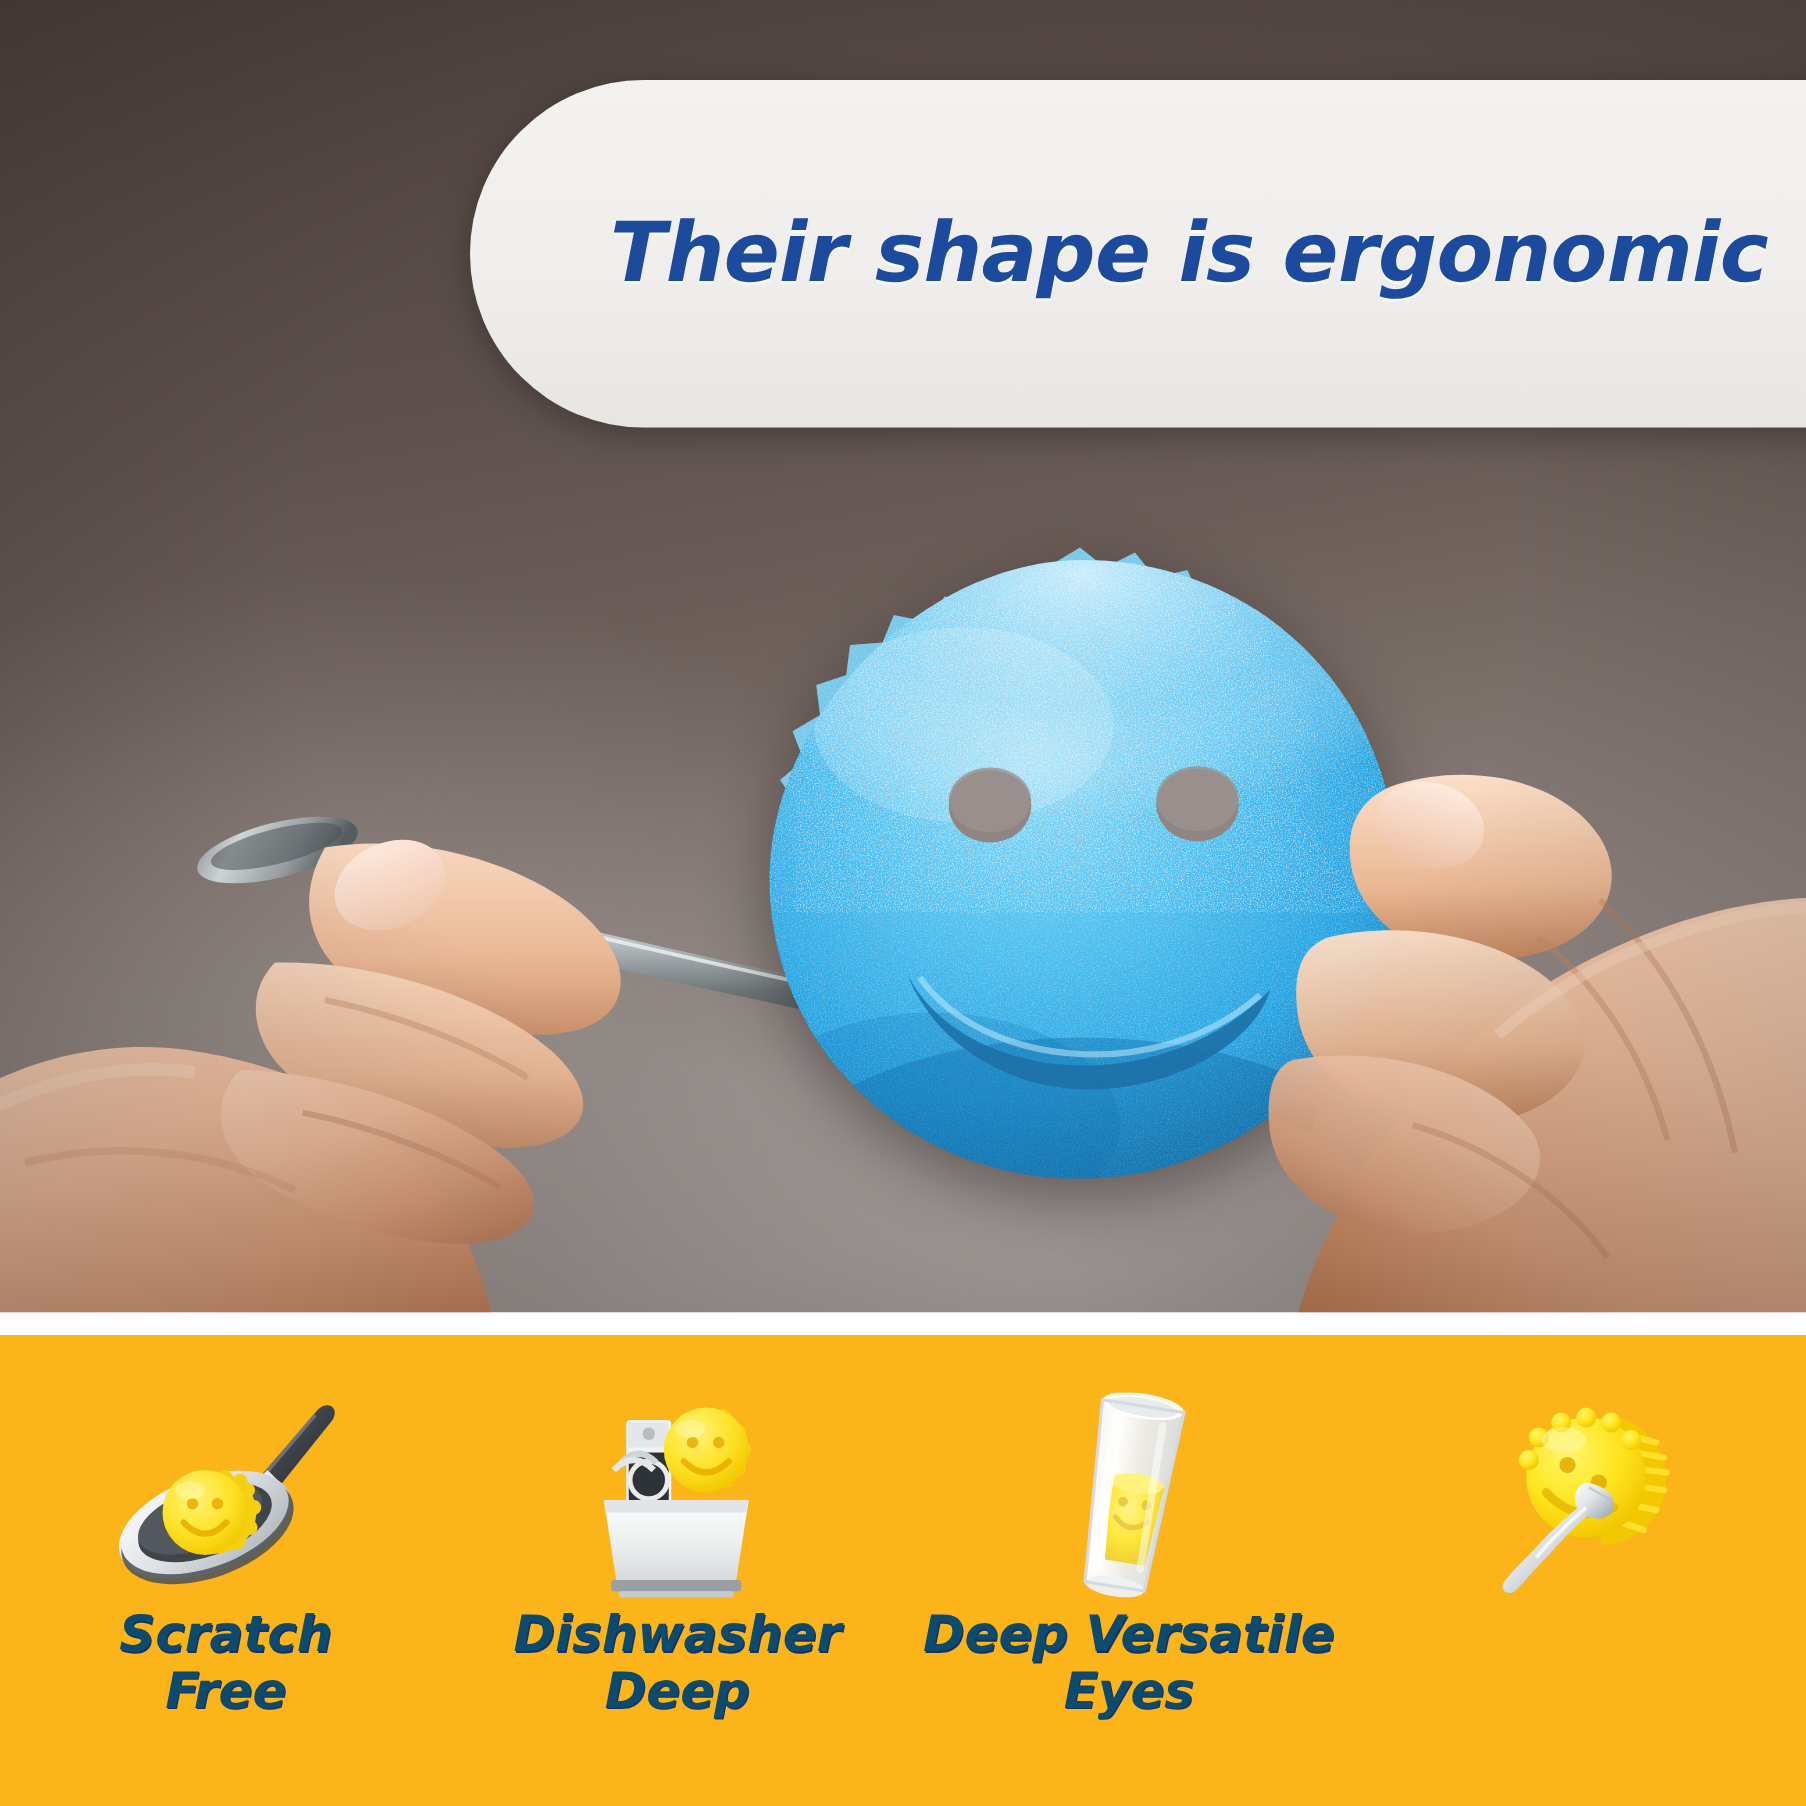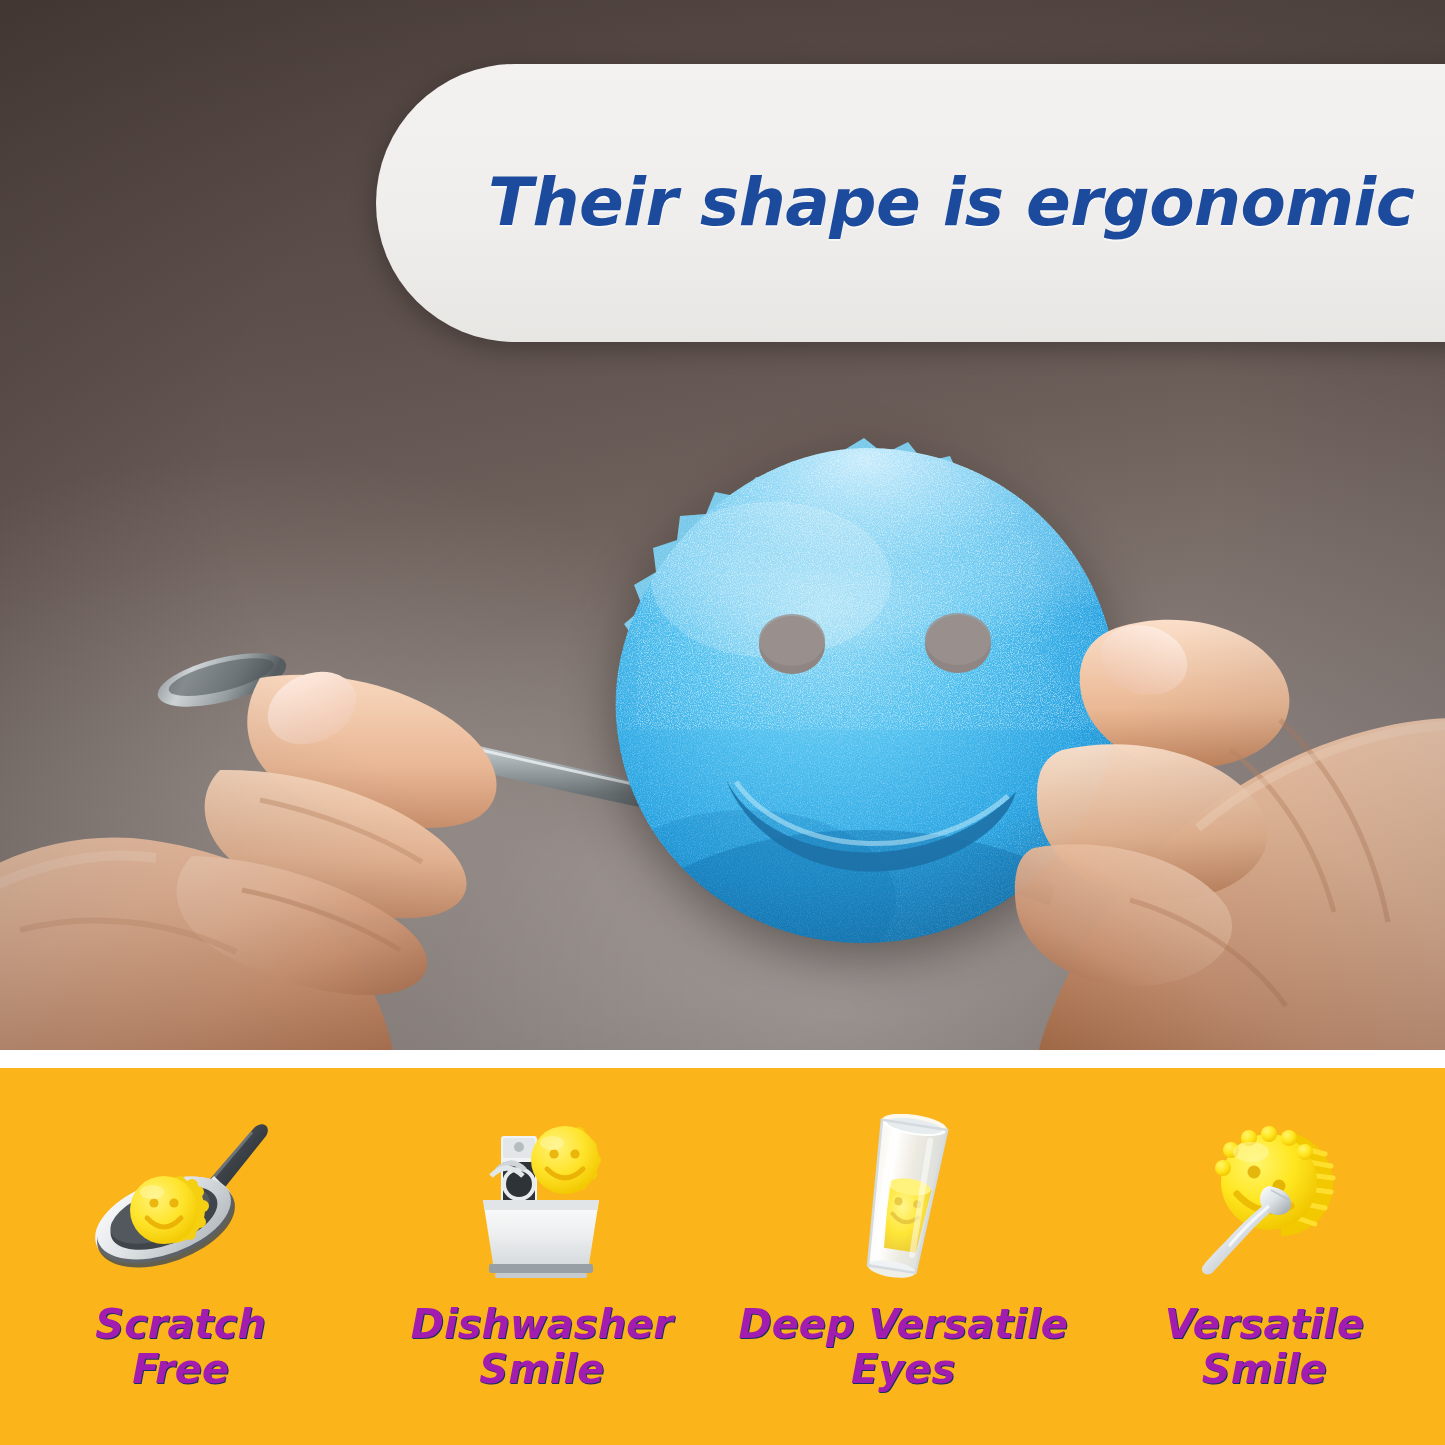--- a/index.html
+++ b/index.html
@@ -66,25 +66,25 @@
     background:#fbb419;
     display:grid; grid-template-columns:repeat(4,1fr);
   }
   .feature {
     display:flex; flex-direction:column; align-items:center;
     padding-top:46px;
   }
   .feature-icon { width:190px; height:168px; display:block; }
   .feature-icon svg { width:100%; height:100%; display:block; }
   .feature-label {
-    margin-top:20px; text-align:center;
+    margin-top:4px; text-align:center;
     font-family:"DejaVu Sans", sans-serif;
     font-weight:bold; font-style:italic;
     font-size:40px; line-height:1.12;
-    color:#a21caf;
+    color:#0c4a6e;
     text-shadow:1px 1px 0 #16305f;
     white-space:pre-line;
   }
 </style>
 </head>
 <body>
 
 <div class="page">
 
   <div class="photo">
@@ -399,21 +399,21 @@
             </g>
             <circle cx="32" cy="32" r="34" fill="url(#spgY2)"></circle>
             <circle cx="21" cy="26" r="4.6" fill="#e8ab00" opacity="0.85"></circle>
             <circle cx="42" cy="26" r="4.6" fill="#e8ab00" opacity="0.85"></circle>
             <path d="M14 41 Q 32 59, 50 41" stroke="#e8ab00" stroke-width="5" fill="none" stroke-linecap="round" opacity="0.85"></path>
             <ellipse cx="19" cy="15" rx="12" ry="7" fill="#fff8a8" opacity="0.55"></ellipse>
           </g>
         </svg>
       </span>
       <div class="feature-label">Dishwasher
-Smile</div>
+Deep</div>
     </div>
 
     <div class="feature">
       <span class="feature-icon">
         <svg viewBox="0 0 190 168" xmlns="http://www.w3.org/2000/svg">
           <defs>
             <linearGradient id="glassG" x1="0" y1="0" x2="1" y2="0">
               <stop offset="0%" stop-color="#f7f9fa" stop-opacity="0.95"></stop>
               <stop offset="28%" stop-color="#ffffff" stop-opacity="0.98"></stop>
               <stop offset="58%" stop-color="#e6ebee" stop-opacity="0.9"></stop>
@@ -506,18 +506,16 @@
                      C 30 158, 38 164, 44 158 C 50 152, 60 140, 70 130
                      C 86 112, 100 98, 110 92 Z" fill="url(#forkG)"></path>
 
             <path d="M100 72 C 114 74, 124 82, 122 92 C 120 102, 106 104, 96 96
                      C 88 90, 90 74, 100 72 Z" fill="url(#forkG)"></path>
             <path d="M102 76 L 120 86" stroke="#b6bec3" stroke-width="2" opacity="0.7"></path>
             <path d="M60 132 C 70 120, 88 102, 100 92" stroke="#ffffff" stroke-width="3" fill="none" opacity="0.75"></path>
           </g>
         </svg>
       </span>
-      <div class="feature-label">Versatile
-Smile</div>
     </div>
 
   </div>
 </div>
 
 </body></html>

